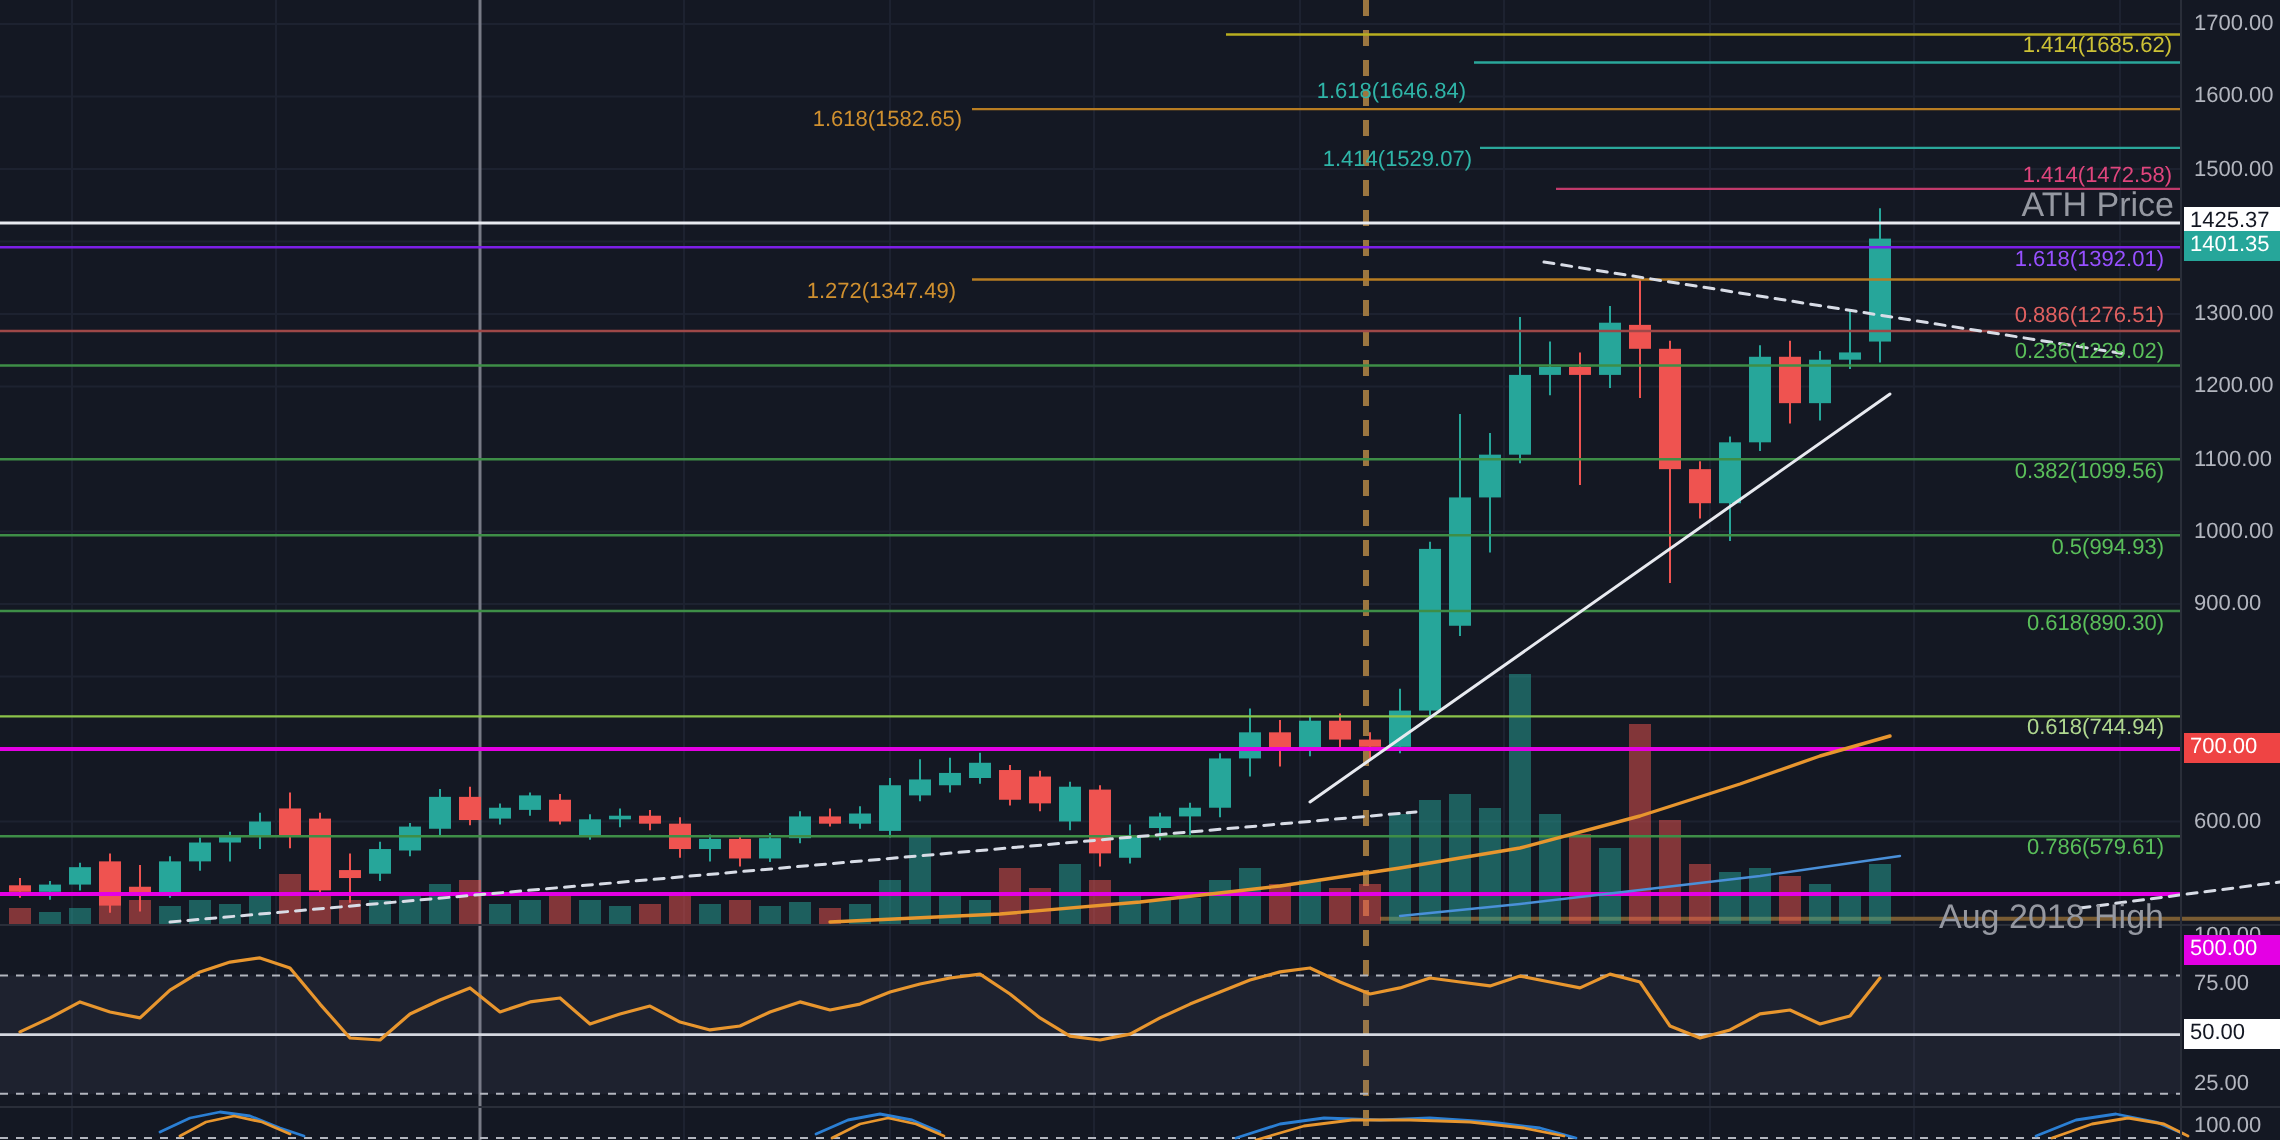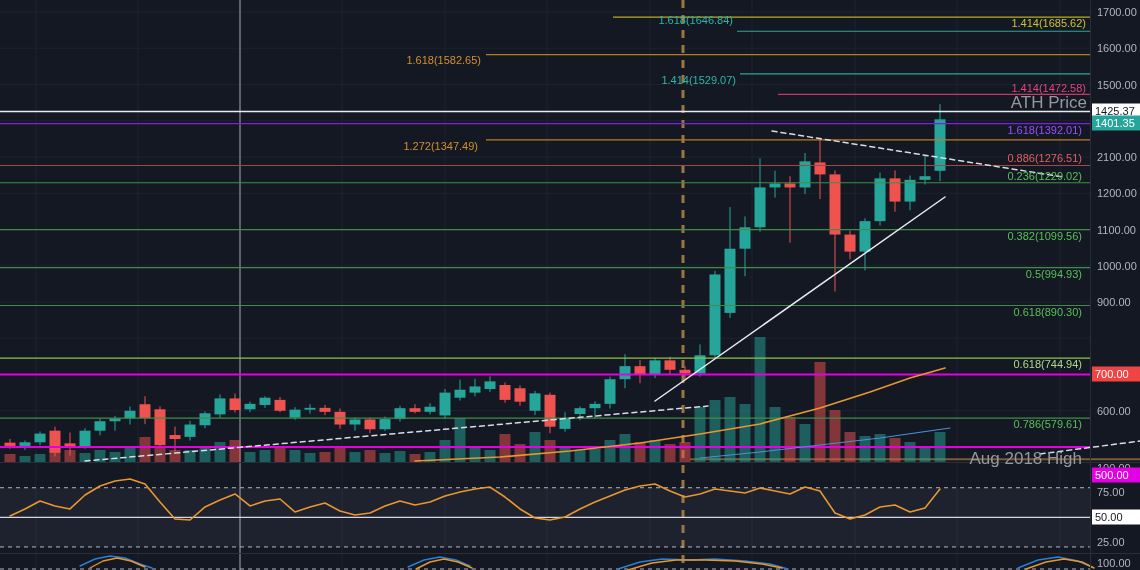--- a/index.html
+++ b/index.html
@@ -270,39 +270,39 @@
       <polyline points="90,568 103,561 117,558 131,561 145,567" fill="none" stroke="#e8962e" stroke-width="1.4" stroke-linejoin="round" stroke-linecap="round"></polyline>
       <polyline points="416,569 430,562 444,559 458,562 472,568" fill="none" stroke="#e8962e" stroke-width="1.4" stroke-linejoin="round" stroke-linecap="round"></polyline>
       <polyline points="628,570 652,563 676,560 705,560 735,561 762,564 782,568" fill="none" stroke="#e8962e" stroke-width="1.4" stroke-linejoin="round" stroke-linecap="round"></polyline>
       <polyline points="1026,569 1046,562 1064,559 1082,562 1094,568" fill="none" stroke="#e8962e" stroke-width="1.4" stroke-linejoin="round" stroke-linecap="round"></polyline>
       <line x1="0" y1="462.5" x2="1140" y2="462.5" stroke="#2a2e39" stroke-width="1"></line>
       <line x1="0" y1="553.5" x2="1140" y2="553.5" stroke="#2a2e39" stroke-width="1"></line>
       <line x1="1090.5" y1="0" x2="1090.5" y2="570" stroke="#2a2e39" stroke-width="1"></line>
     </svg>
   <div id="labels">
       <div class="lbl r" style="left: 1086px; top: 23.2127px; color: rgb(205, 194, 54);">1.414(1685.62)</div>
-      <div class="lbl r" style="left: 733px; top: 20px; color: rgb(47, 181, 168);">1.618(1646.84)</div>
+      <div class="lbl r" style="left: 733px; top: 46px; color: rgb(47, 181, 168);">1.618(1646.84)</div>
       <div class="lbl r" style="left: 481px; top: 59.5394px; color: rgb(208, 144, 47);">1.618(1582.65)</div>
       <div class="lbl r" style="left: 736px; top: 79.9621px; color: rgb(47, 181, 168);">1.414(1529.07)</div>
       <div class="lbl r" style="left: 1086px; top: 88.4398px; color: rgb(224, 69, 125);">1.414(1472.58)</div>
       <div class="lbl r" style="left: 1082px; top: 129.646px; color: rgb(151, 80, 255);">1.618(1392.01)</div>
       <div class="lbl r" style="left: 478px; top: 145.785px; color: rgb(208, 144, 47);">1.272(1347.49)</div>
       <div class="lbl r" style="left: 1082px; top: 157.515px; color: rgb(224, 96, 96);">0.886(1276.51)</div>
       <div class="lbl r" style="left: 1082px; top: 175.73px; color: rgb(90, 191, 90);">0.236(1229.02)</div>
       <div class="lbl r" style="left: 1082px; top: 235.66px; color: rgb(90, 191, 90);">0.382(1099.56)</div>
       <div class="lbl r" style="left: 1082px; top: 273.588px; color: rgb(90, 191, 90); padding-left: 28px;">0.5(994.93)</div>
       <div class="lbl r" style="left: 1082px; top: 311.516px; color: rgb(90, 191, 90);">0.618(890.30)</div>
       <div class="lbl r" style="left: 1082px; top: 364.209px; color: rgb(176, 216, 144);">0.618(744.94)</div>
       <div class="lbl r" style="left: 1082px; top: 424.141px; color: rgb(90, 191, 90);">0.786(579.61)</div>
     </div>
   <div id="paxis">
       <div class="axlbl" style="left: 1097px; top: 12px;">1700.00</div>
       <div class="axlbl" style="left: 1097px; top: 48.25px;">1600.00</div>
       <div class="axlbl" style="left: 1097px; top: 84.5px;">1500.00</div>
-      <div class="axlbl" style="left: 1097px; top: 157px;">2100.00</div>
+      <div class="axlbl" style="left: 1097px; top: 157px;">1300.00</div>
       <div class="axlbl" style="left: 1097px; top: 193.25px;">1200.00</div>
       <div class="axlbl" style="left: 1097px; top: 229.5px;">1100.00</div>
       <div class="axlbl" style="left: 1097px; top: 265.75px;">1000.00</div>
       <div class="axlbl" style="left: 1097px; top: 302px;">900.00</div>
       <div class="axlbl" style="left: 1097px; top: 338.25px; margin-left: 44px;">800.00</div>
       <div class="axlbl" style="left: 1097px; top: 410.75px;">600.00</div>
       <div class="axlbl" style="left: 1097px; top: 468px;">100.00</div>
       <div class="axlbl" style="left: 1097px; top: 492px;">75.00</div>
       <div class="axlbl" style="left: 1097px; top: 542px;">25.00</div>
       <div class="axlbl" style="left: 1097px; top: 563px;">100.00</div>

